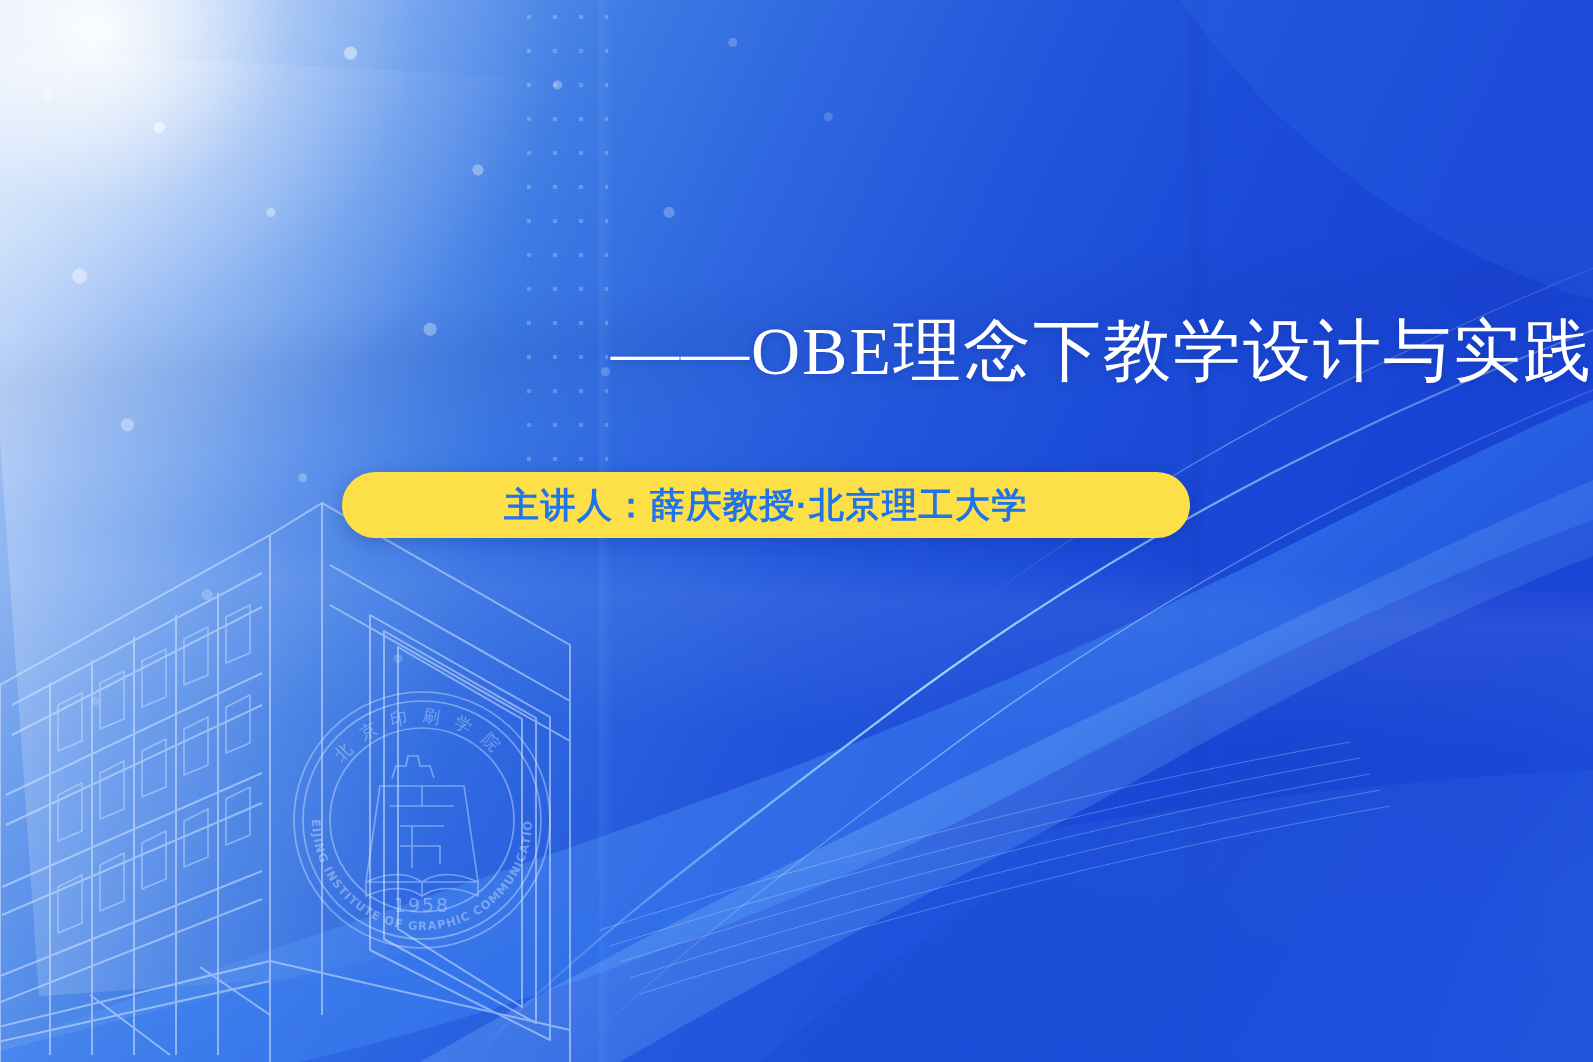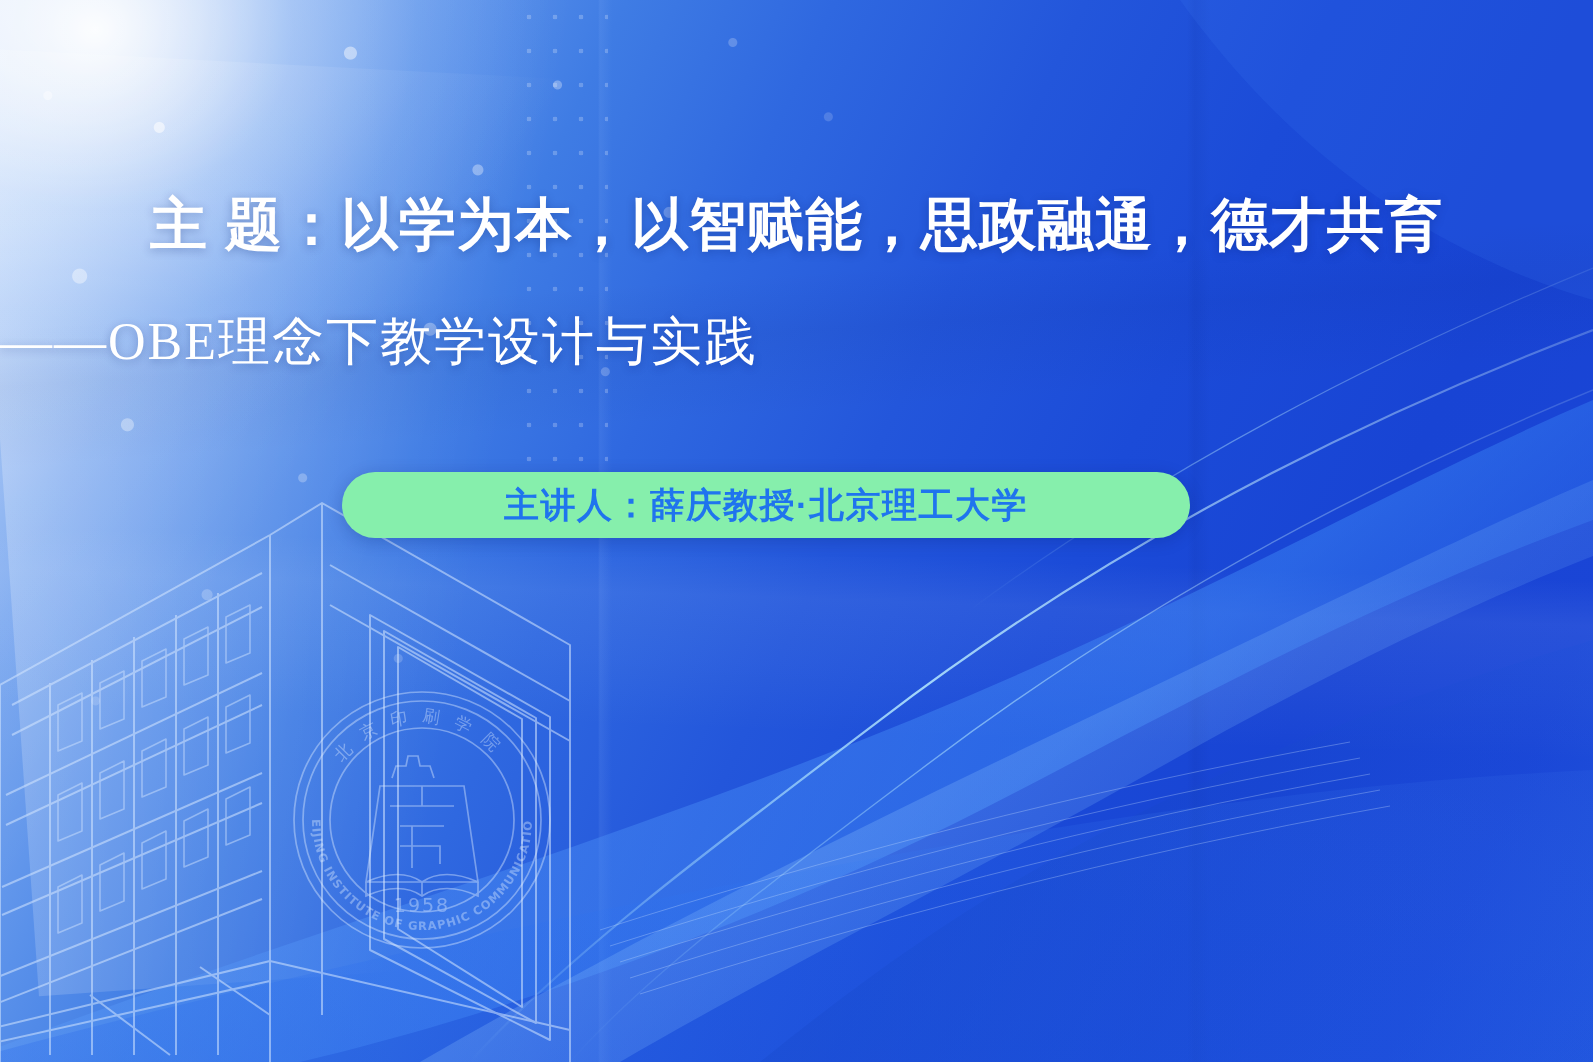--- a/index.html
+++ b/index.html
@@ -145,38 +145,38 @@
     letter-spacing: 1px;
     line-height: 1.12;
     white-space: nowrap;
     text-shadow: 0 2px 10px rgba(6,30,110,0.30);
   }
 
   .sub-title {
     position: absolute;
     left: 0; right: 0;
     top: 312px;
-    text-align: left;
+    text-align: right;
     color: #ffffff;
     font-family: "Liberation Serif", "DejaVu Serif", serif;
-    font-size: 52px;
+    font-size: 68px;
     font-weight: 400;
     letter-spacing: 2px;
     line-height: 1.15;
     white-space: nowrap;
     text-shadow: 0 2px 9px rgba(6,30,110,0.28);
   }
 
   .speaker-pill {
     position: absolute;
     left: 342px;
     top: 472px;
     width: 848px;
     height: 66px;
-    background: #86efac;
+    background: #fde047;
     border-radius: 33px;
     display: flex;
     align-items: center;
     justify-content: center;
     box-shadow: 0 3px 16px rgba(5,25,100,0.22);
   }
   .speaker-pill-text {
     color: #1f74ee;
     font-size: 35px;
     font-weight: 700;
@@ -370,21 +370,20 @@
 
     <text font-size="11.5" fill="#e2efff" opacity="0.70" font-weight="bold" font-family="'DejaVu Sans','Liberation Sans',sans-serif">
       <textPath href="#arcBot" startOffset="50%" text-anchor="middle" letter-spacing="1.1">BEIJING INSTITUTE OF GRAPHIC COMMUNICATION</textPath>
     </text>
 
     <text x="134" y="226" text-anchor="middle" font-size="19" fill="#e2efff" opacity="0.72" letter-spacing="2" font-family="'DejaVu Sans','Liberation Sans',sans-serif">1958</text>
   </svg>
 
   <div class="content">
 
-    <div class="main-title">主  题：以学为本，以智赋能，思政融通，德才共育</div>
 
     <div class="sub-title">——OBE理念下教学设计与实践</div>
 
     <div class="speaker-pill">
       <span class="speaker-pill-text">主讲人：薛庆教授·北京理工大学</span>
     </div>
 
 
   </div>
 </div>

